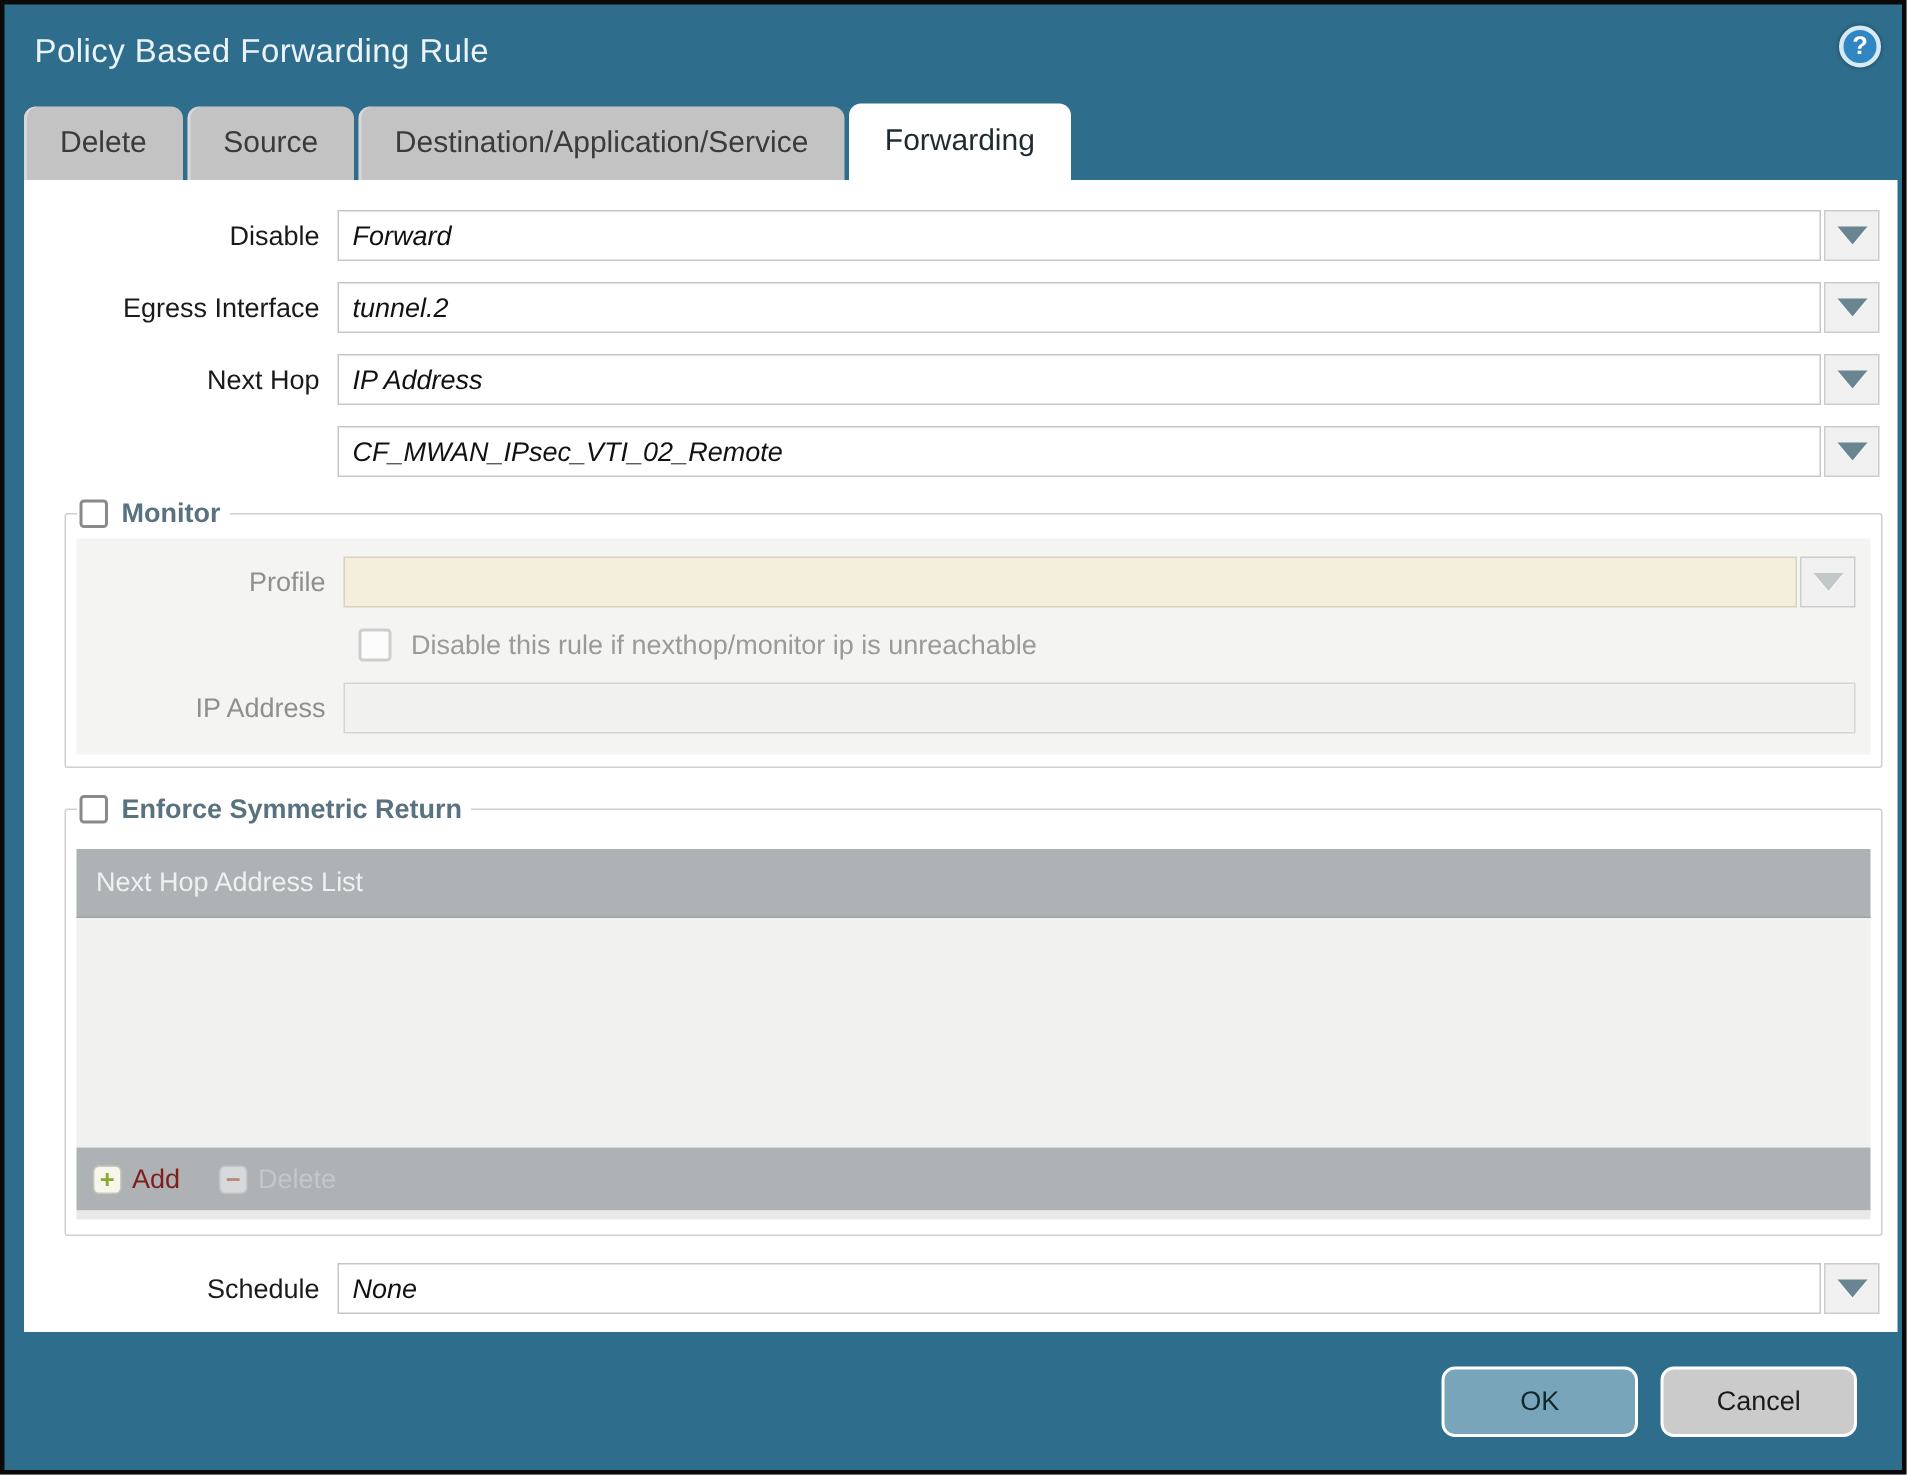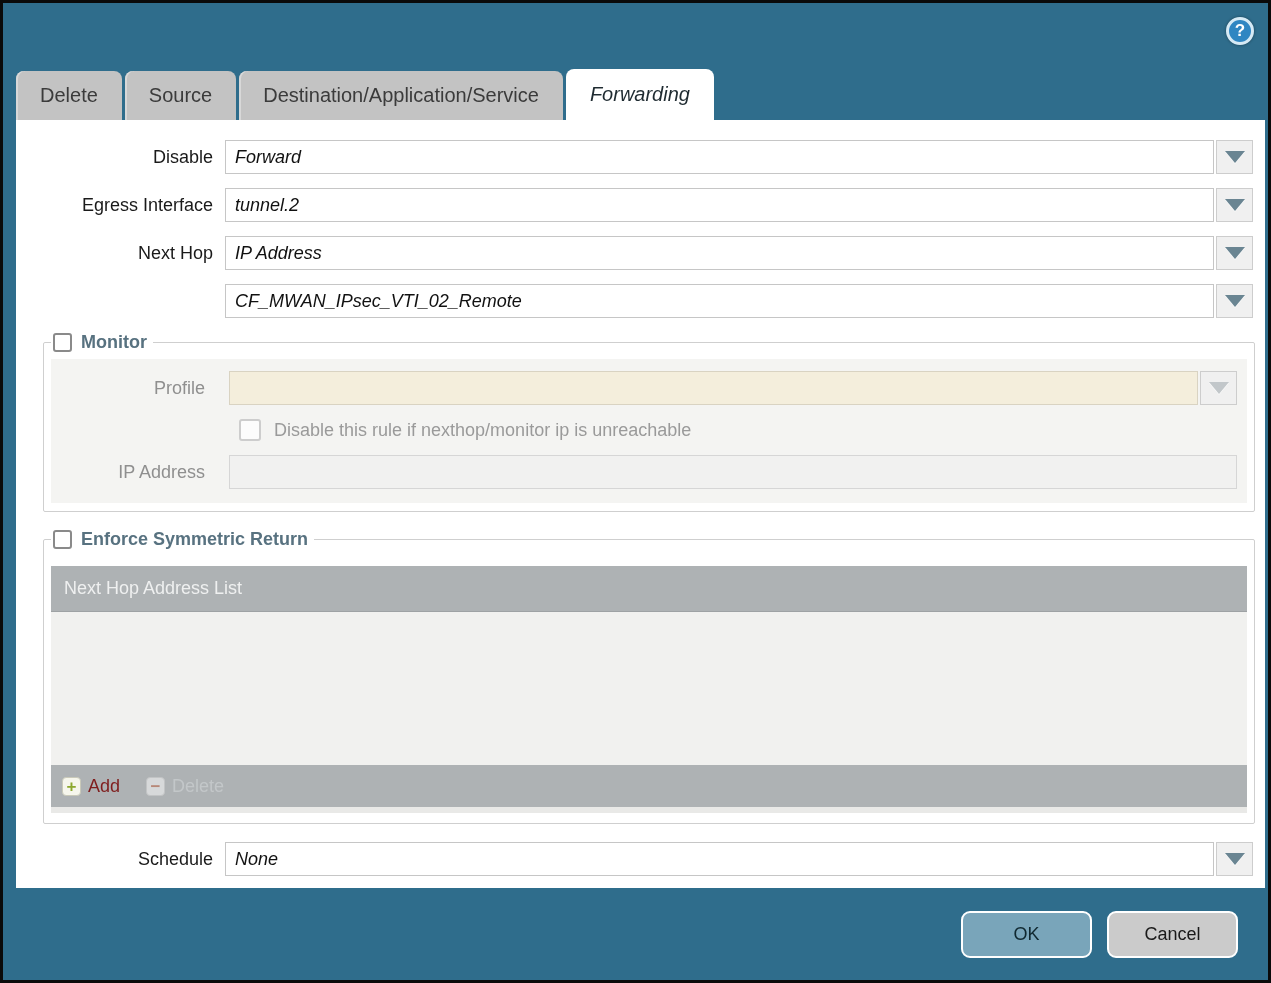--- a/index.html
+++ b/index.html
@@ -26,21 +26,21 @@
     position:absolute; left:13px; top:67px; height:50px;
     display:flex; align-items:flex-end; gap:3px;
   }
   .tab {
     height:49px; padding:0 24px; background:#C3C3C3;
     border-radius:8px 8px 0 0; display:flex; align-items:center;
     font-size:20px; color:#3B3B3B; cursor:pointer;
     box-shadow:inset 2px 0 0 #d8d8d8;
   }
   .tab.active {
-    background:#FFFFFF; color:#1F2B31; height:51px; box-shadow:none;font-style:italic;
+    background:#FFFFFF; color:#1F2B31; height:51px; box-shadow:none;
   }
 
   
   .content {
     position:absolute; left:13px; top:117px; width:1249px; height:768px;
     background:#FFFFFF; padding-top:20px; overflow:hidden;
   }
 
   .form-row { display:flex; height:34px; margin:0 12px 14px 0; }
   .form-label {
@@ -78,21 +78,21 @@
     margin:0 10px 0 27px; padding:6px 7px 8px 7px;
   }
   legend {
     display:flex; align-items:center; gap:9px; padding:0 6px 0 2px;
     font-size:18px; font-weight:bold; color:#587280;
   }
   .fs-inner { background:#F4F4F2; padding:12px 0 14px 0; }
 
   .m-row { display:flex; height:34px; margin:0 5px 0 0; }
   .m-label {
-    width:178px; text-align:right; padding-right:24px;
+    width:178px; text-align:right; padding-right:12px;
     font-size:18px; color:#8F8F8F; line-height:34px; white-space:nowrap;
   }
   .beige {
     flex:1; height:34px; background:#F4EEDC; border:1px solid #D9D3C2;
   }
   .dis-input {
     flex:1; height:34px; background:#F1F1F0; border:1px solid #D6D6D6;
   }
   .m-cbrow {
     display:flex; align-items:center; gap:13px;
@@ -133,20 +133,21 @@
     cursor:pointer; font-family:"Liberation Sans", sans-serif;
   }
   .btn-ok { right:176px; bottom:22px; background:#79A5BA; }
   .btn-cancel { right:30px; bottom:22px; background:#CBCBCB; color:#1a1a1a; }
 </style>
 </head>
 <body>
 
 <div id="root">
 
+  <div class="title">Policy Based Forwarding Rule</div>
   <div class="help">?</div>
 
   <div class="tabs">
     <div class="tab">Delete</div>
     <div class="tab">Source</div>
     <div class="tab">Destination/Application/Service</div>
     <div class="tab active">Forwarding</div>
   </div>
 
   <div class="content">

